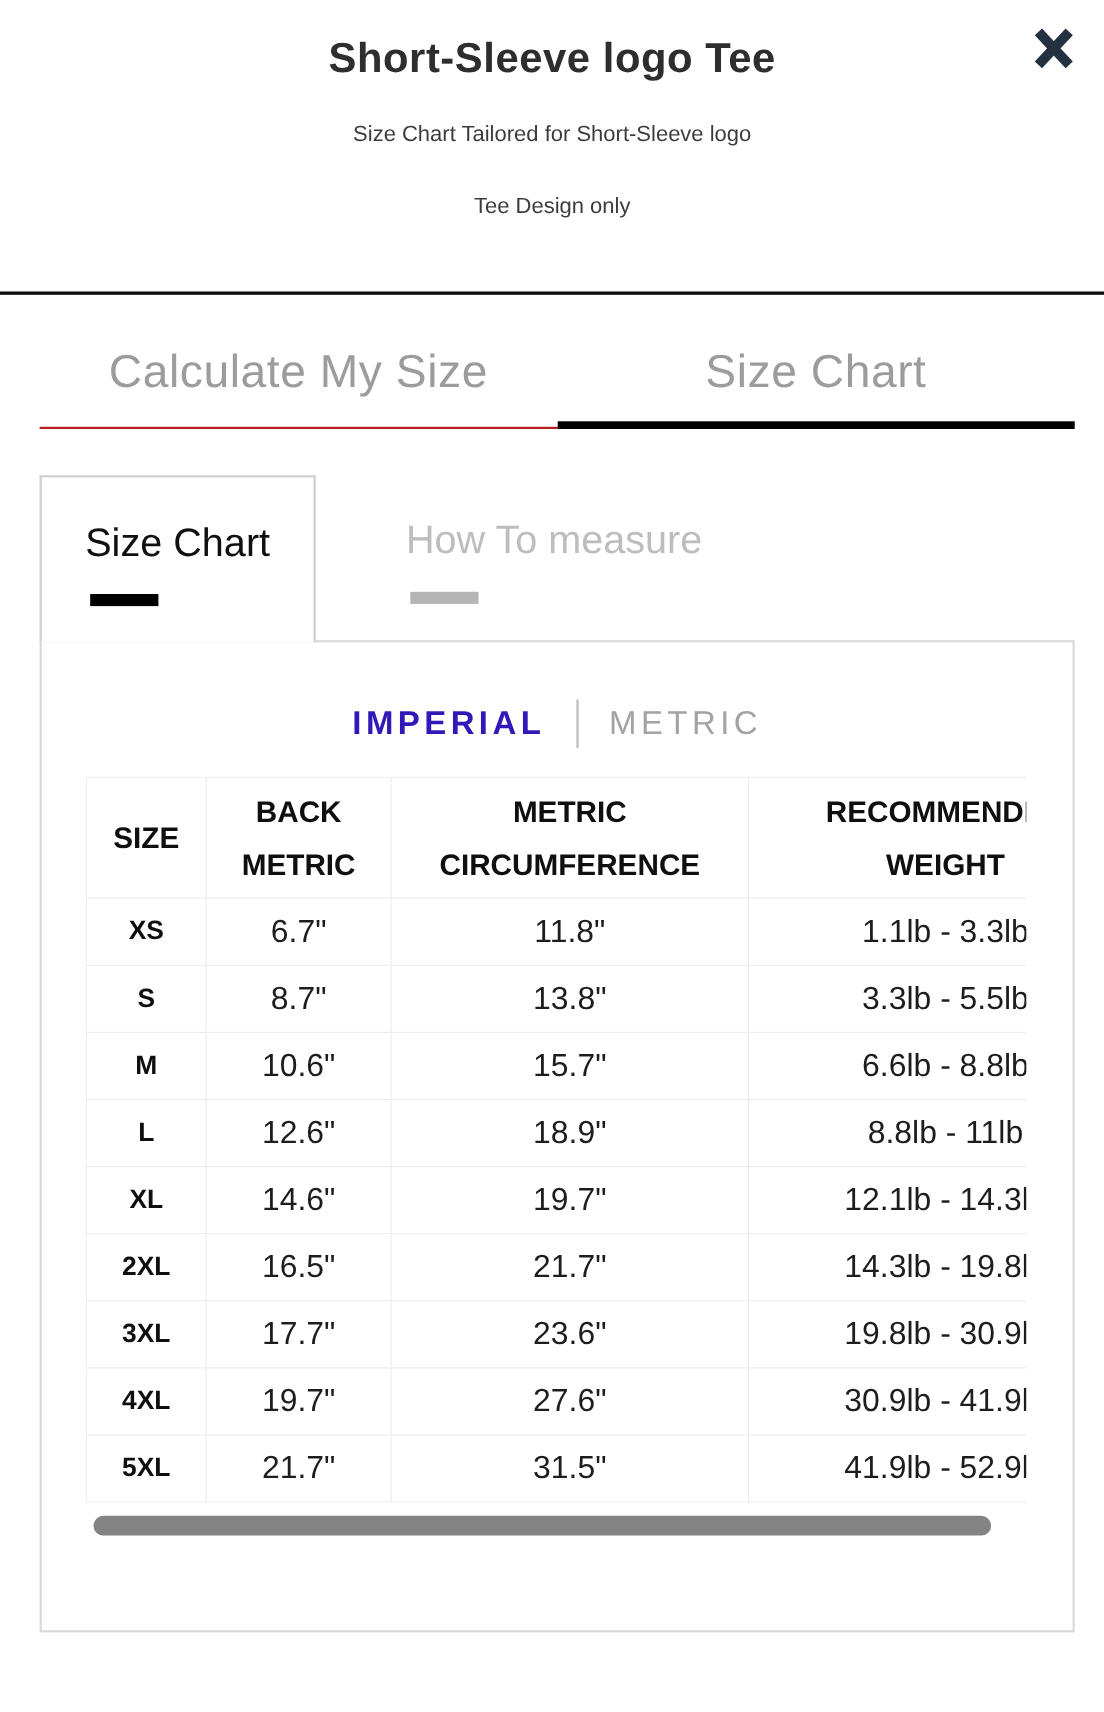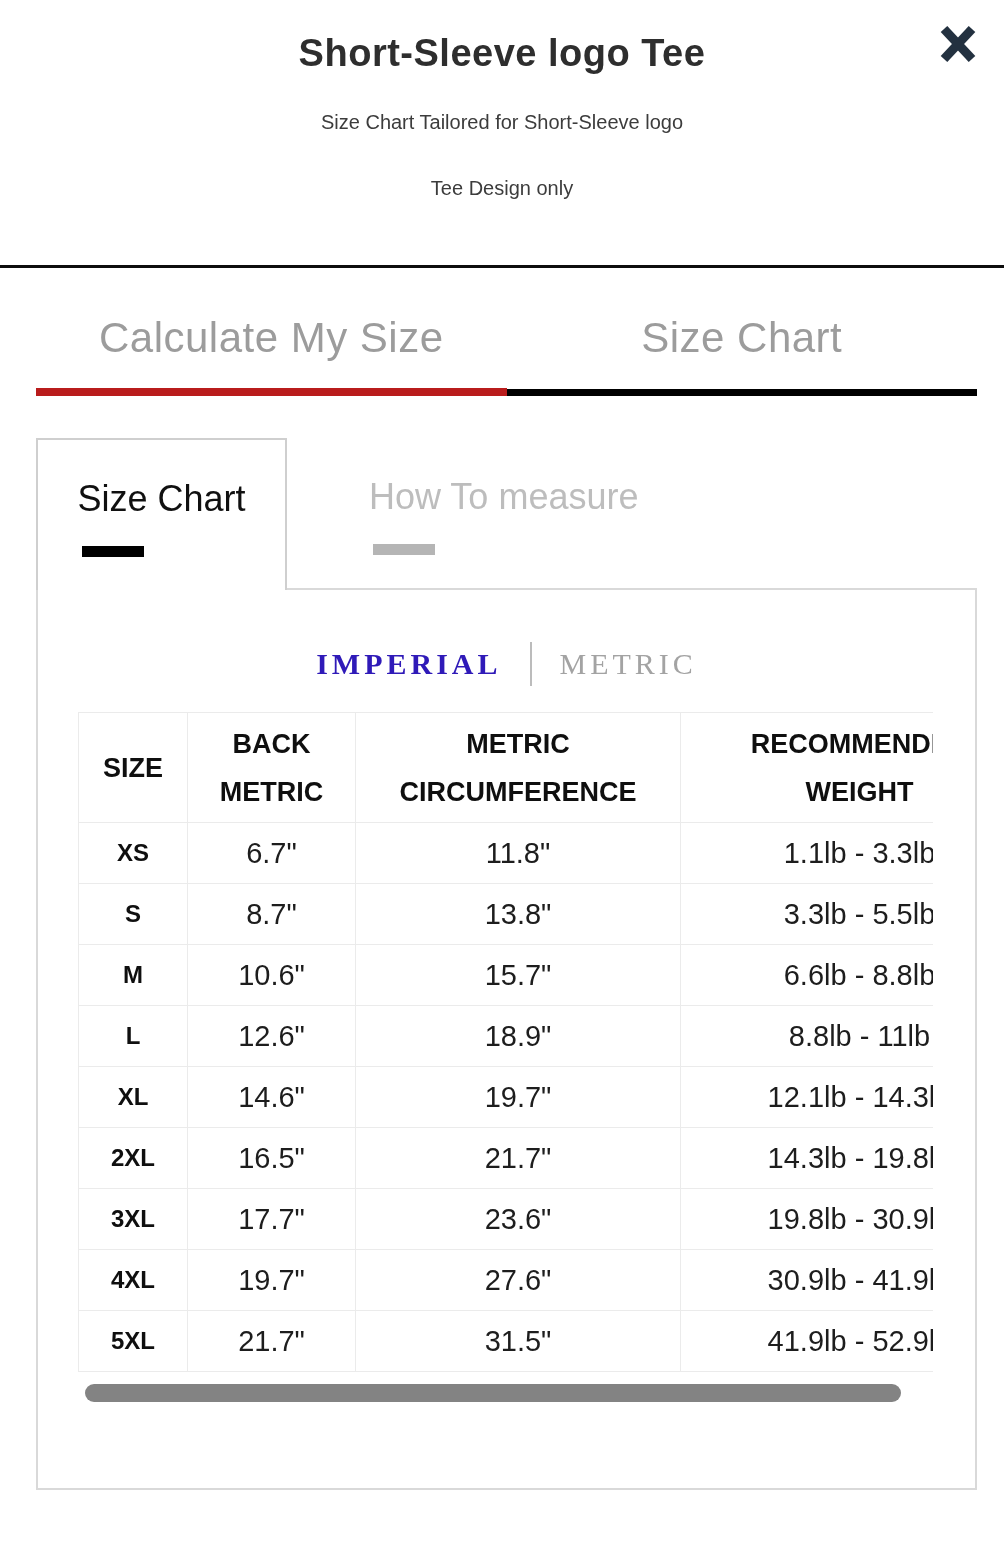--- a/index.html
+++ b/index.html
@@ -54,21 +54,21 @@
     display: flex;
     margin: 0 27px 0 36px;
   }
   .main-tab {
     flex: 1;
     text-align: center;
     font-size: 42px;
     color: #9c9c9c;
     letter-spacing: 0.5px;
     padding: 46px 0 26px 0;
-    border-bottom: 8px solid #b91c1c;
+    border-bottom: 2px solid #b91c1c;
     cursor: pointer;
   }
   .main-tab.active {
     border-bottom: 7px solid #000000;
     padding-bottom: 21px;
   }
 
   
   .sub-tabs {
     display: flex;
@@ -123,21 +123,21 @@
     z-index: 1;
     padding-bottom: 86px;
   }
 
   .unit-toggle {
     margin-top: 52px;
     display: flex;
     justify-content: center;
     align-items: center;
   }
-  .unit-option { cursor: pointer; letter-spacing: 4px; font-size: 30px; font-family: Liberation Serif, serif; }
+  .unit-option { cursor: pointer; letter-spacing: 4px; font-size: 30px; }
   .unit-option.active { color: #2f1ab8; font-weight: 600; }
   .unit-option.inactive { color: #a3a3a3; font-weight: 400; }
   .unit-sep {
     width: 2px;
     height: 44px;
     background: #bcbcbc;
     margin: 0 28px;
   }
 
   

